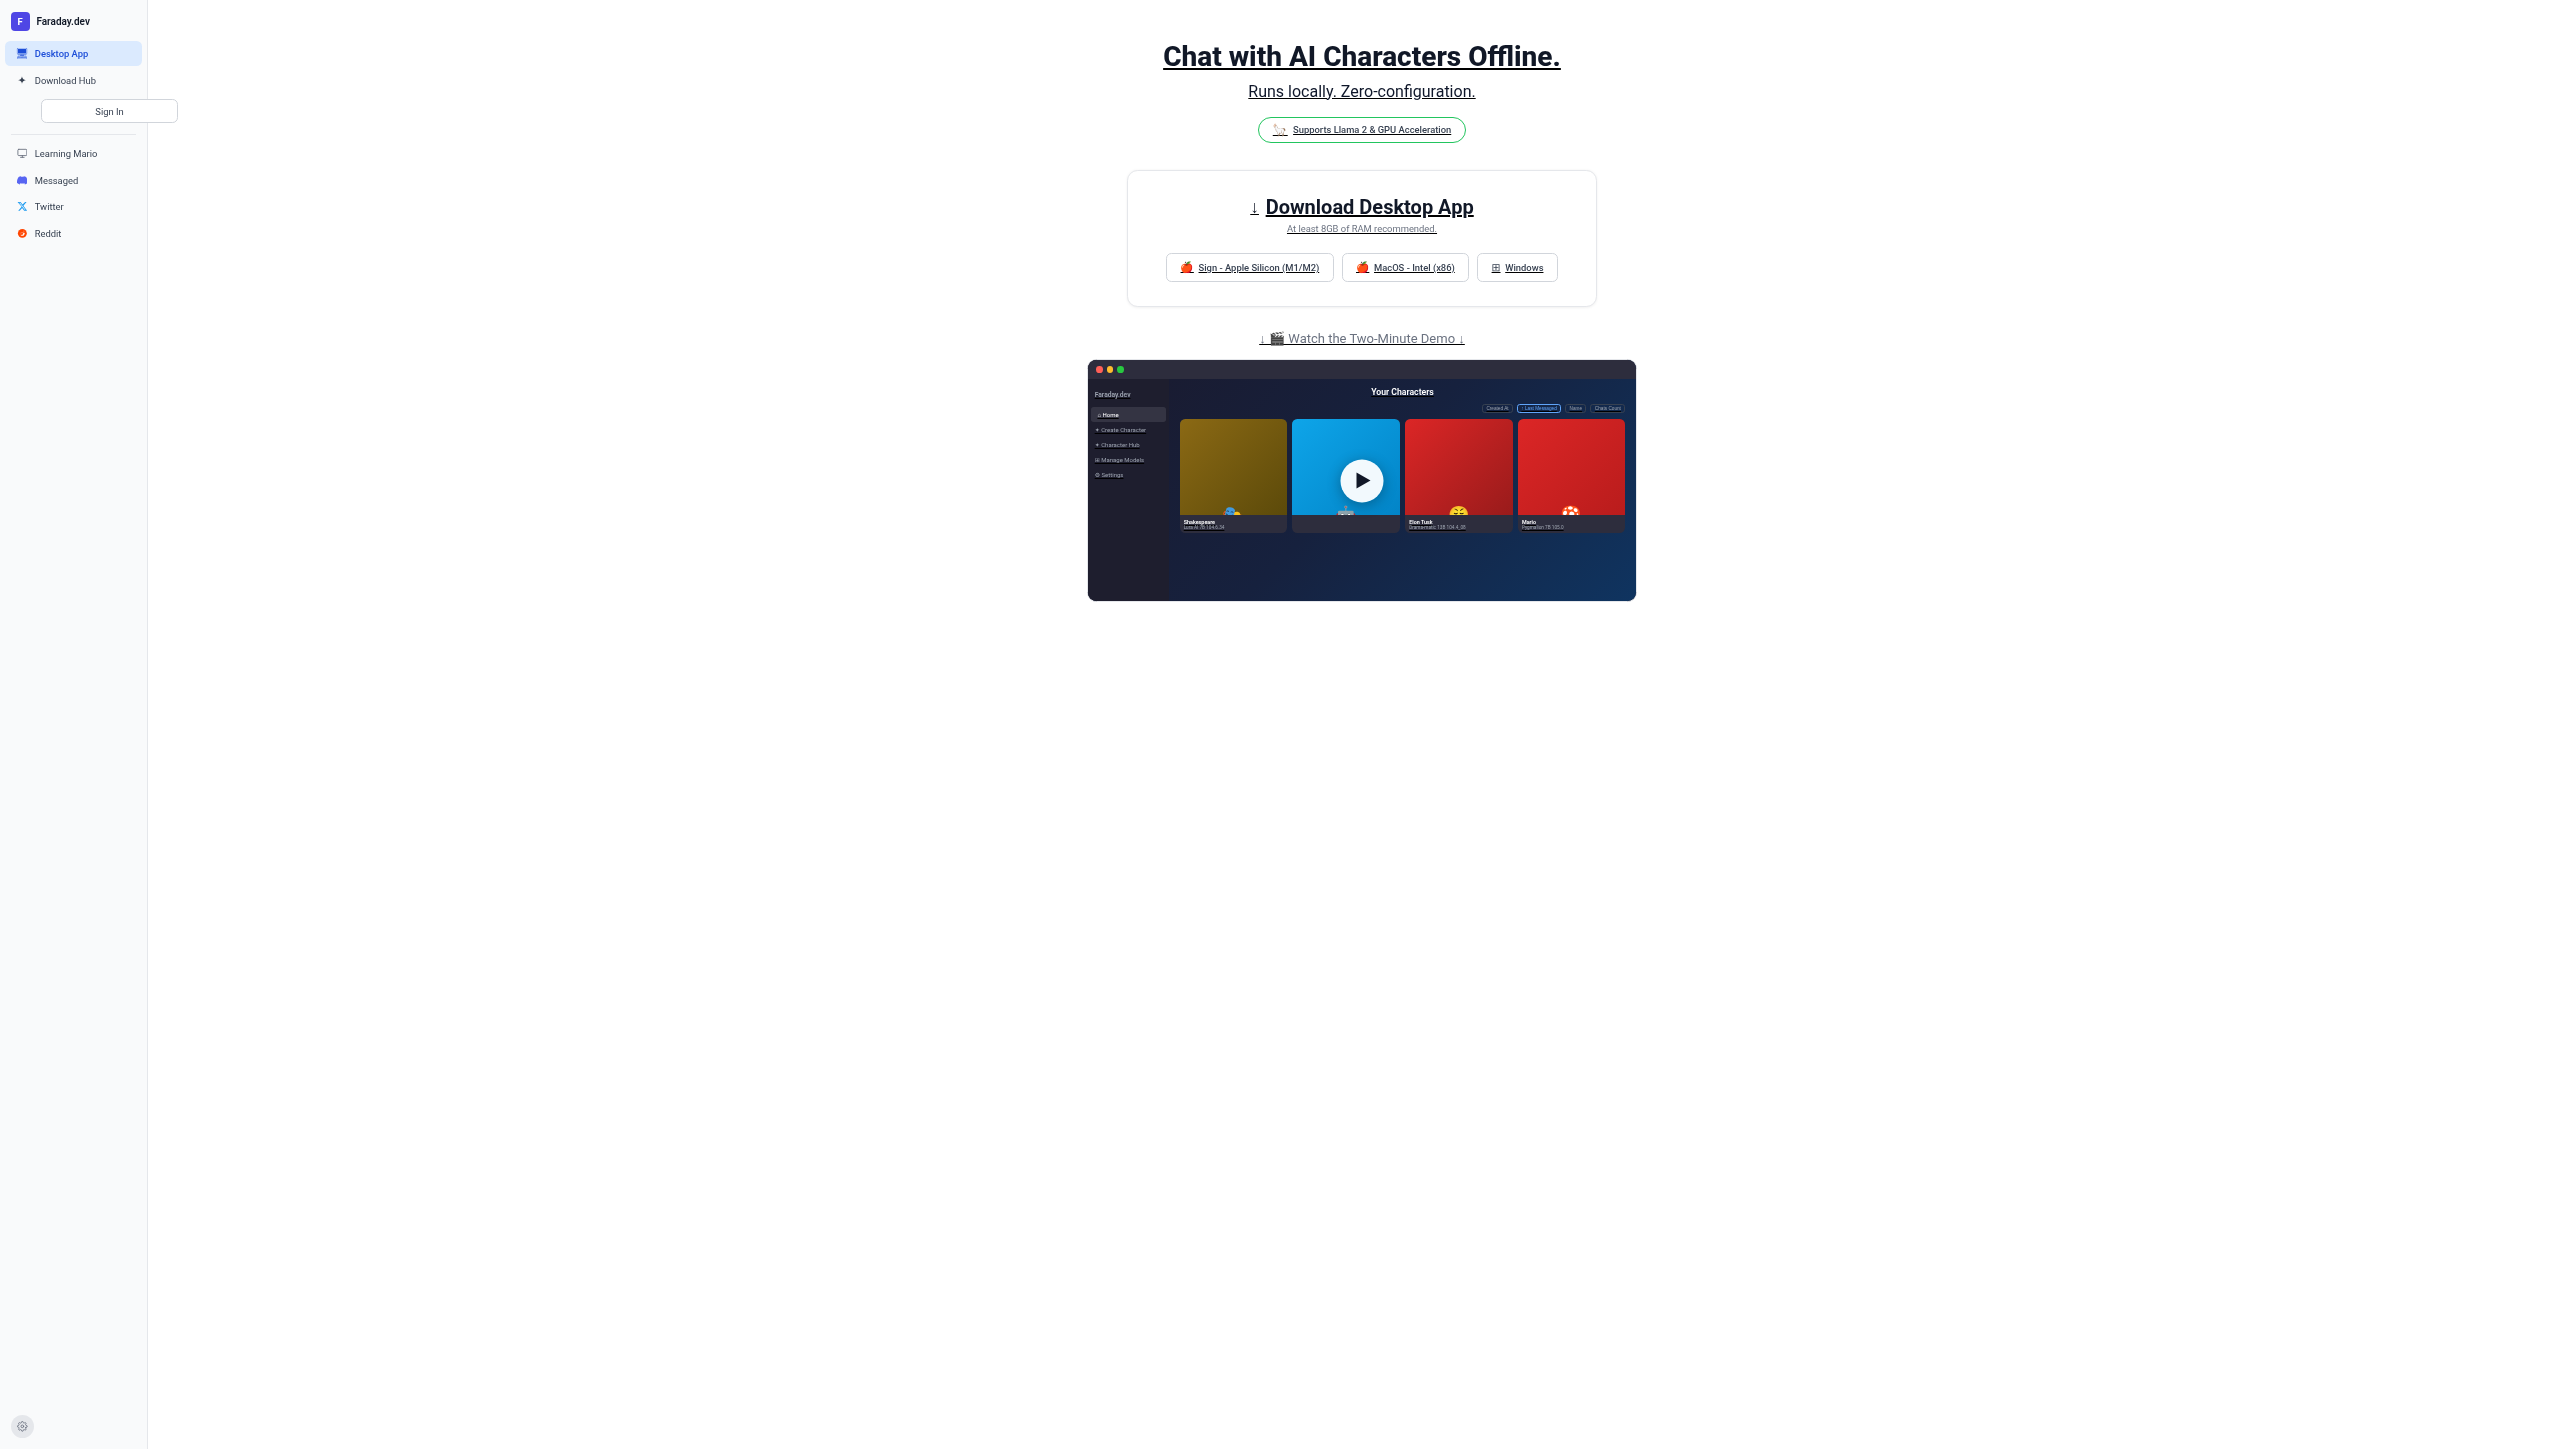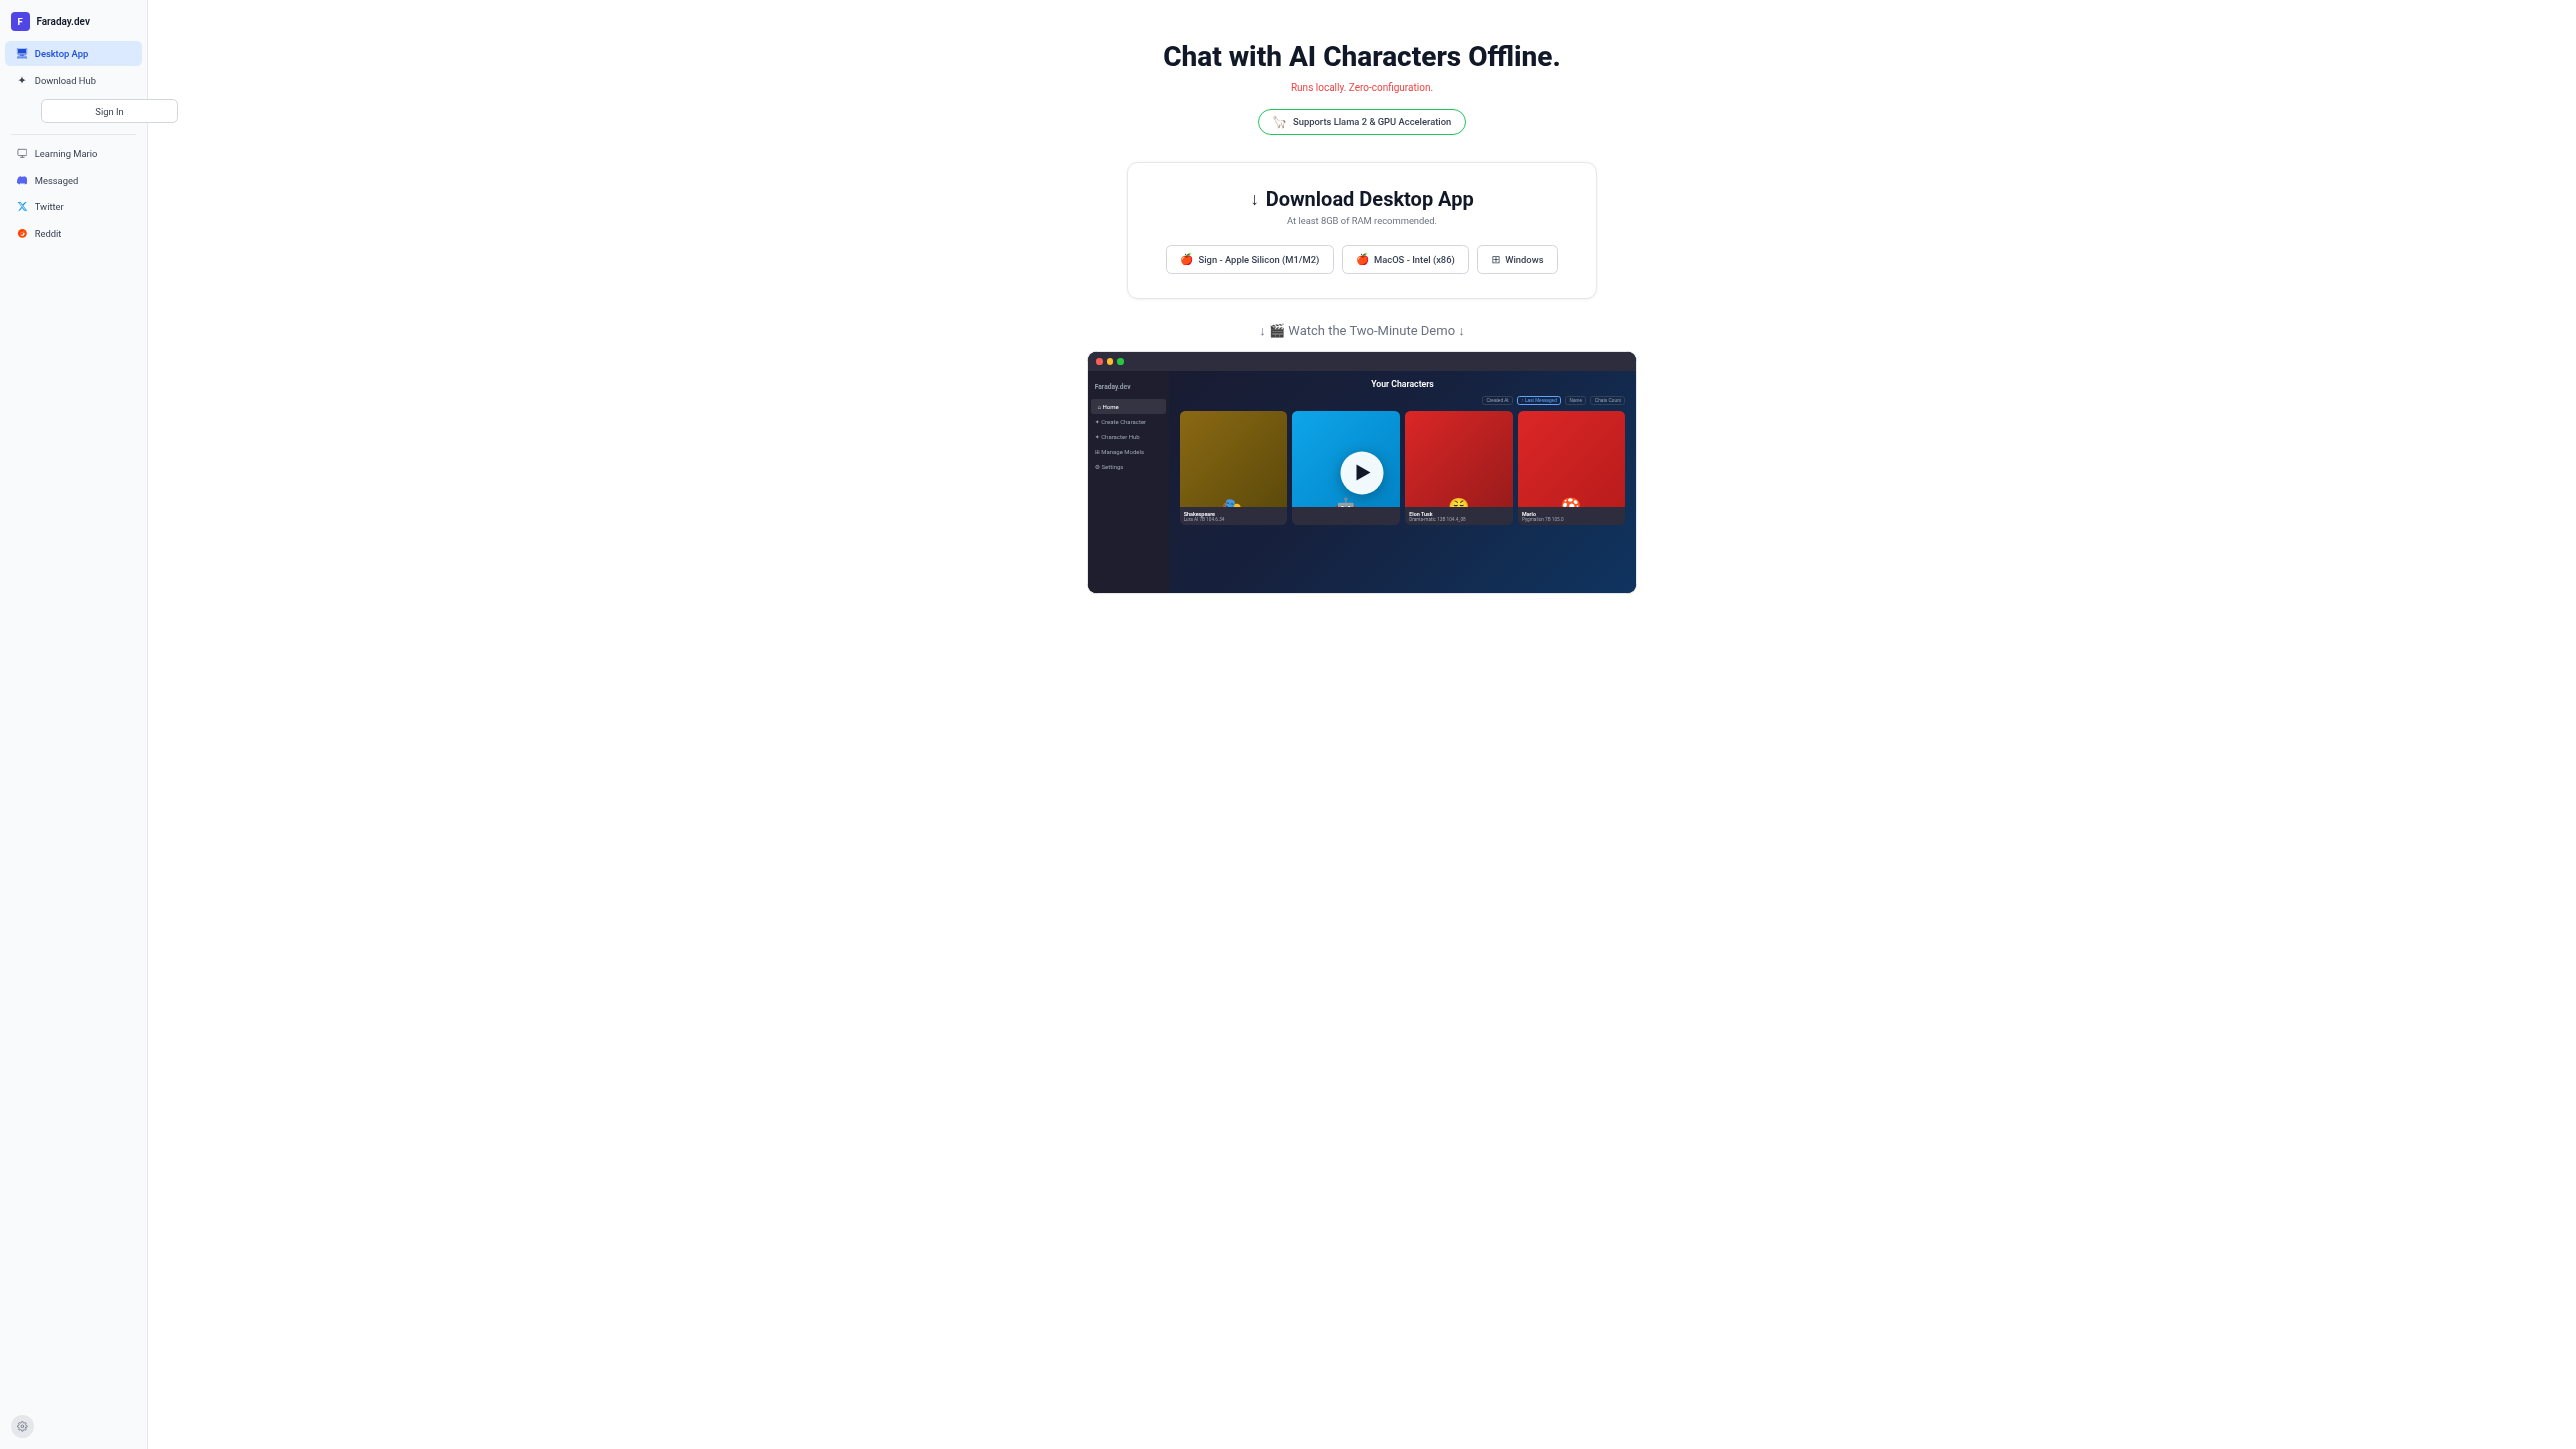--- a/index.html
+++ b/index.html
@@ -136,34 +136,35 @@
       align-items: center;
     }
 
     .main-content {
       width: 100%;
       max-width: 604px;
       padding: 40px 27px 27px;
       display: flex;
       flex-direction: column;
       align-items: center;
+      text-decoration: underline;
     }
 
     .hero-title {
       font-size: 28px;
       font-weight: 800;
       color: #111827;
       text-align: center;
       line-height: 1.2;
       margin-bottom: 8px;
     }
 
     .hero-subtitle {
-      font-size: 10px;
-      color: #ef4444;
+      font-size: 16px;
+      color: #0f172a;
       margin-bottom: 16px;
     }
 
     .llama-badge {
       display: inline-flex;
       align-items: center;
       gap: 5.4px;
       border: 1.3px solid #22c55e;
       border-radius: 670px;
       padding: 5.4px 13.4px;

